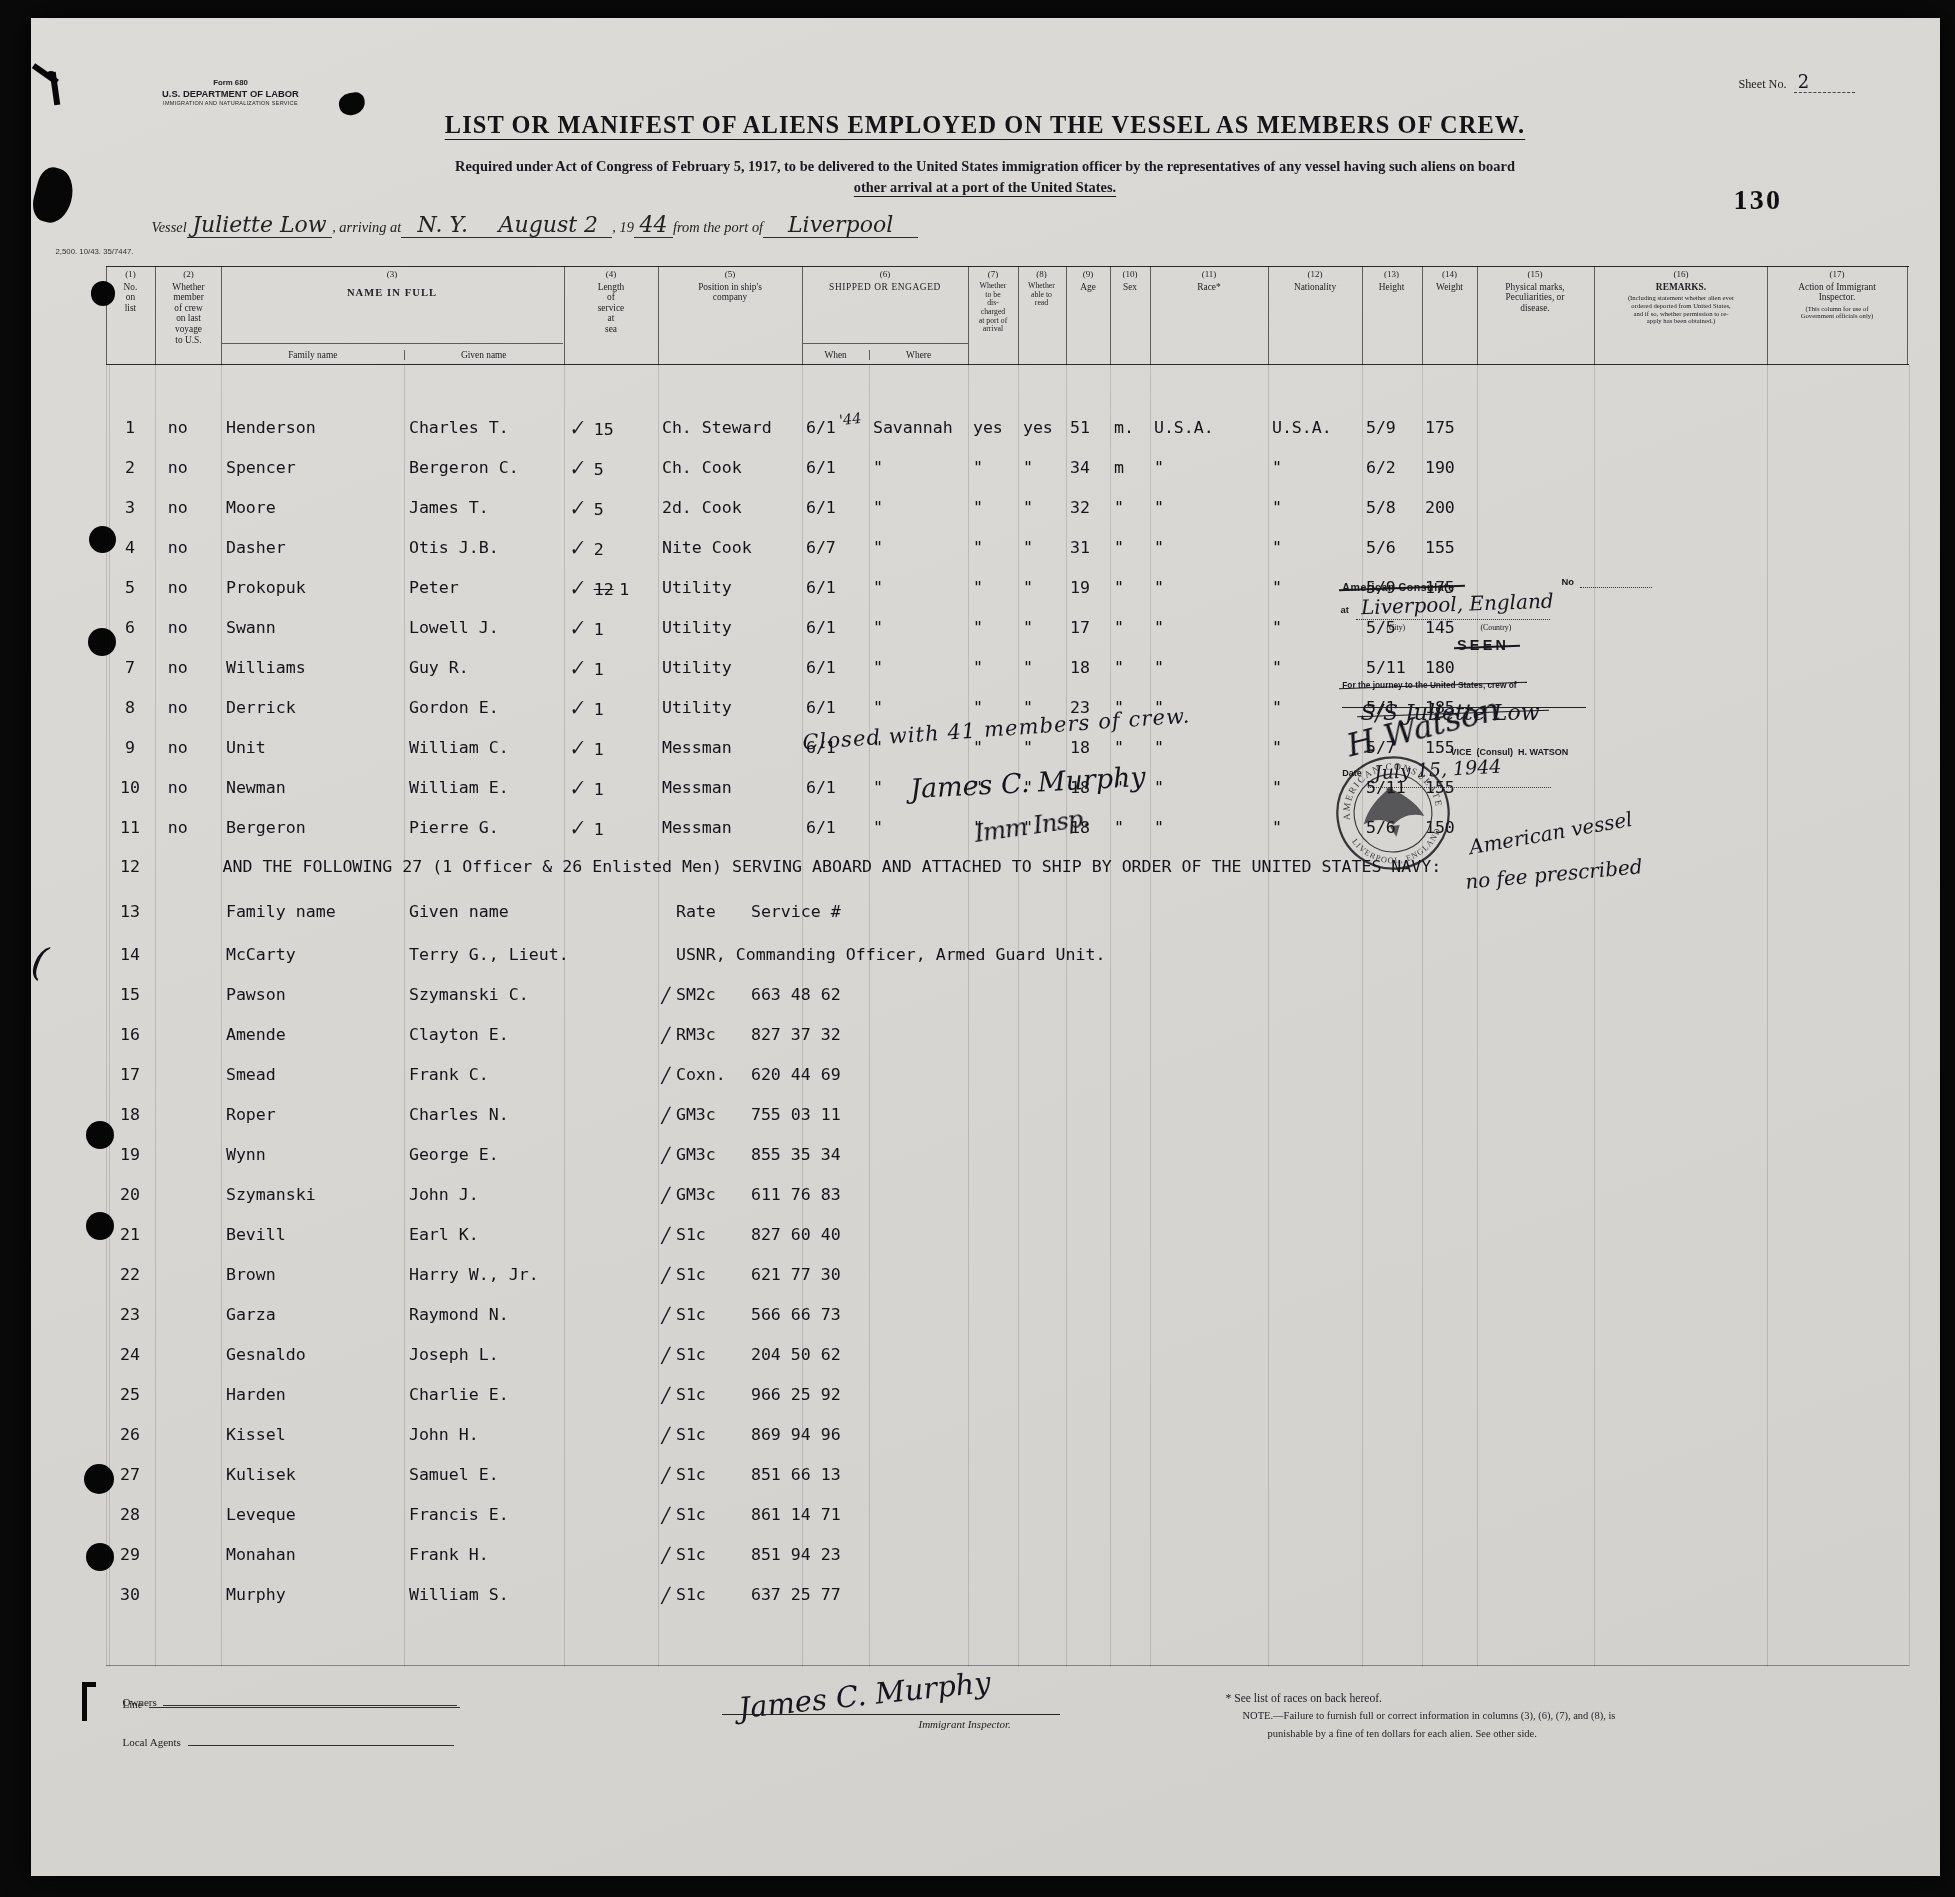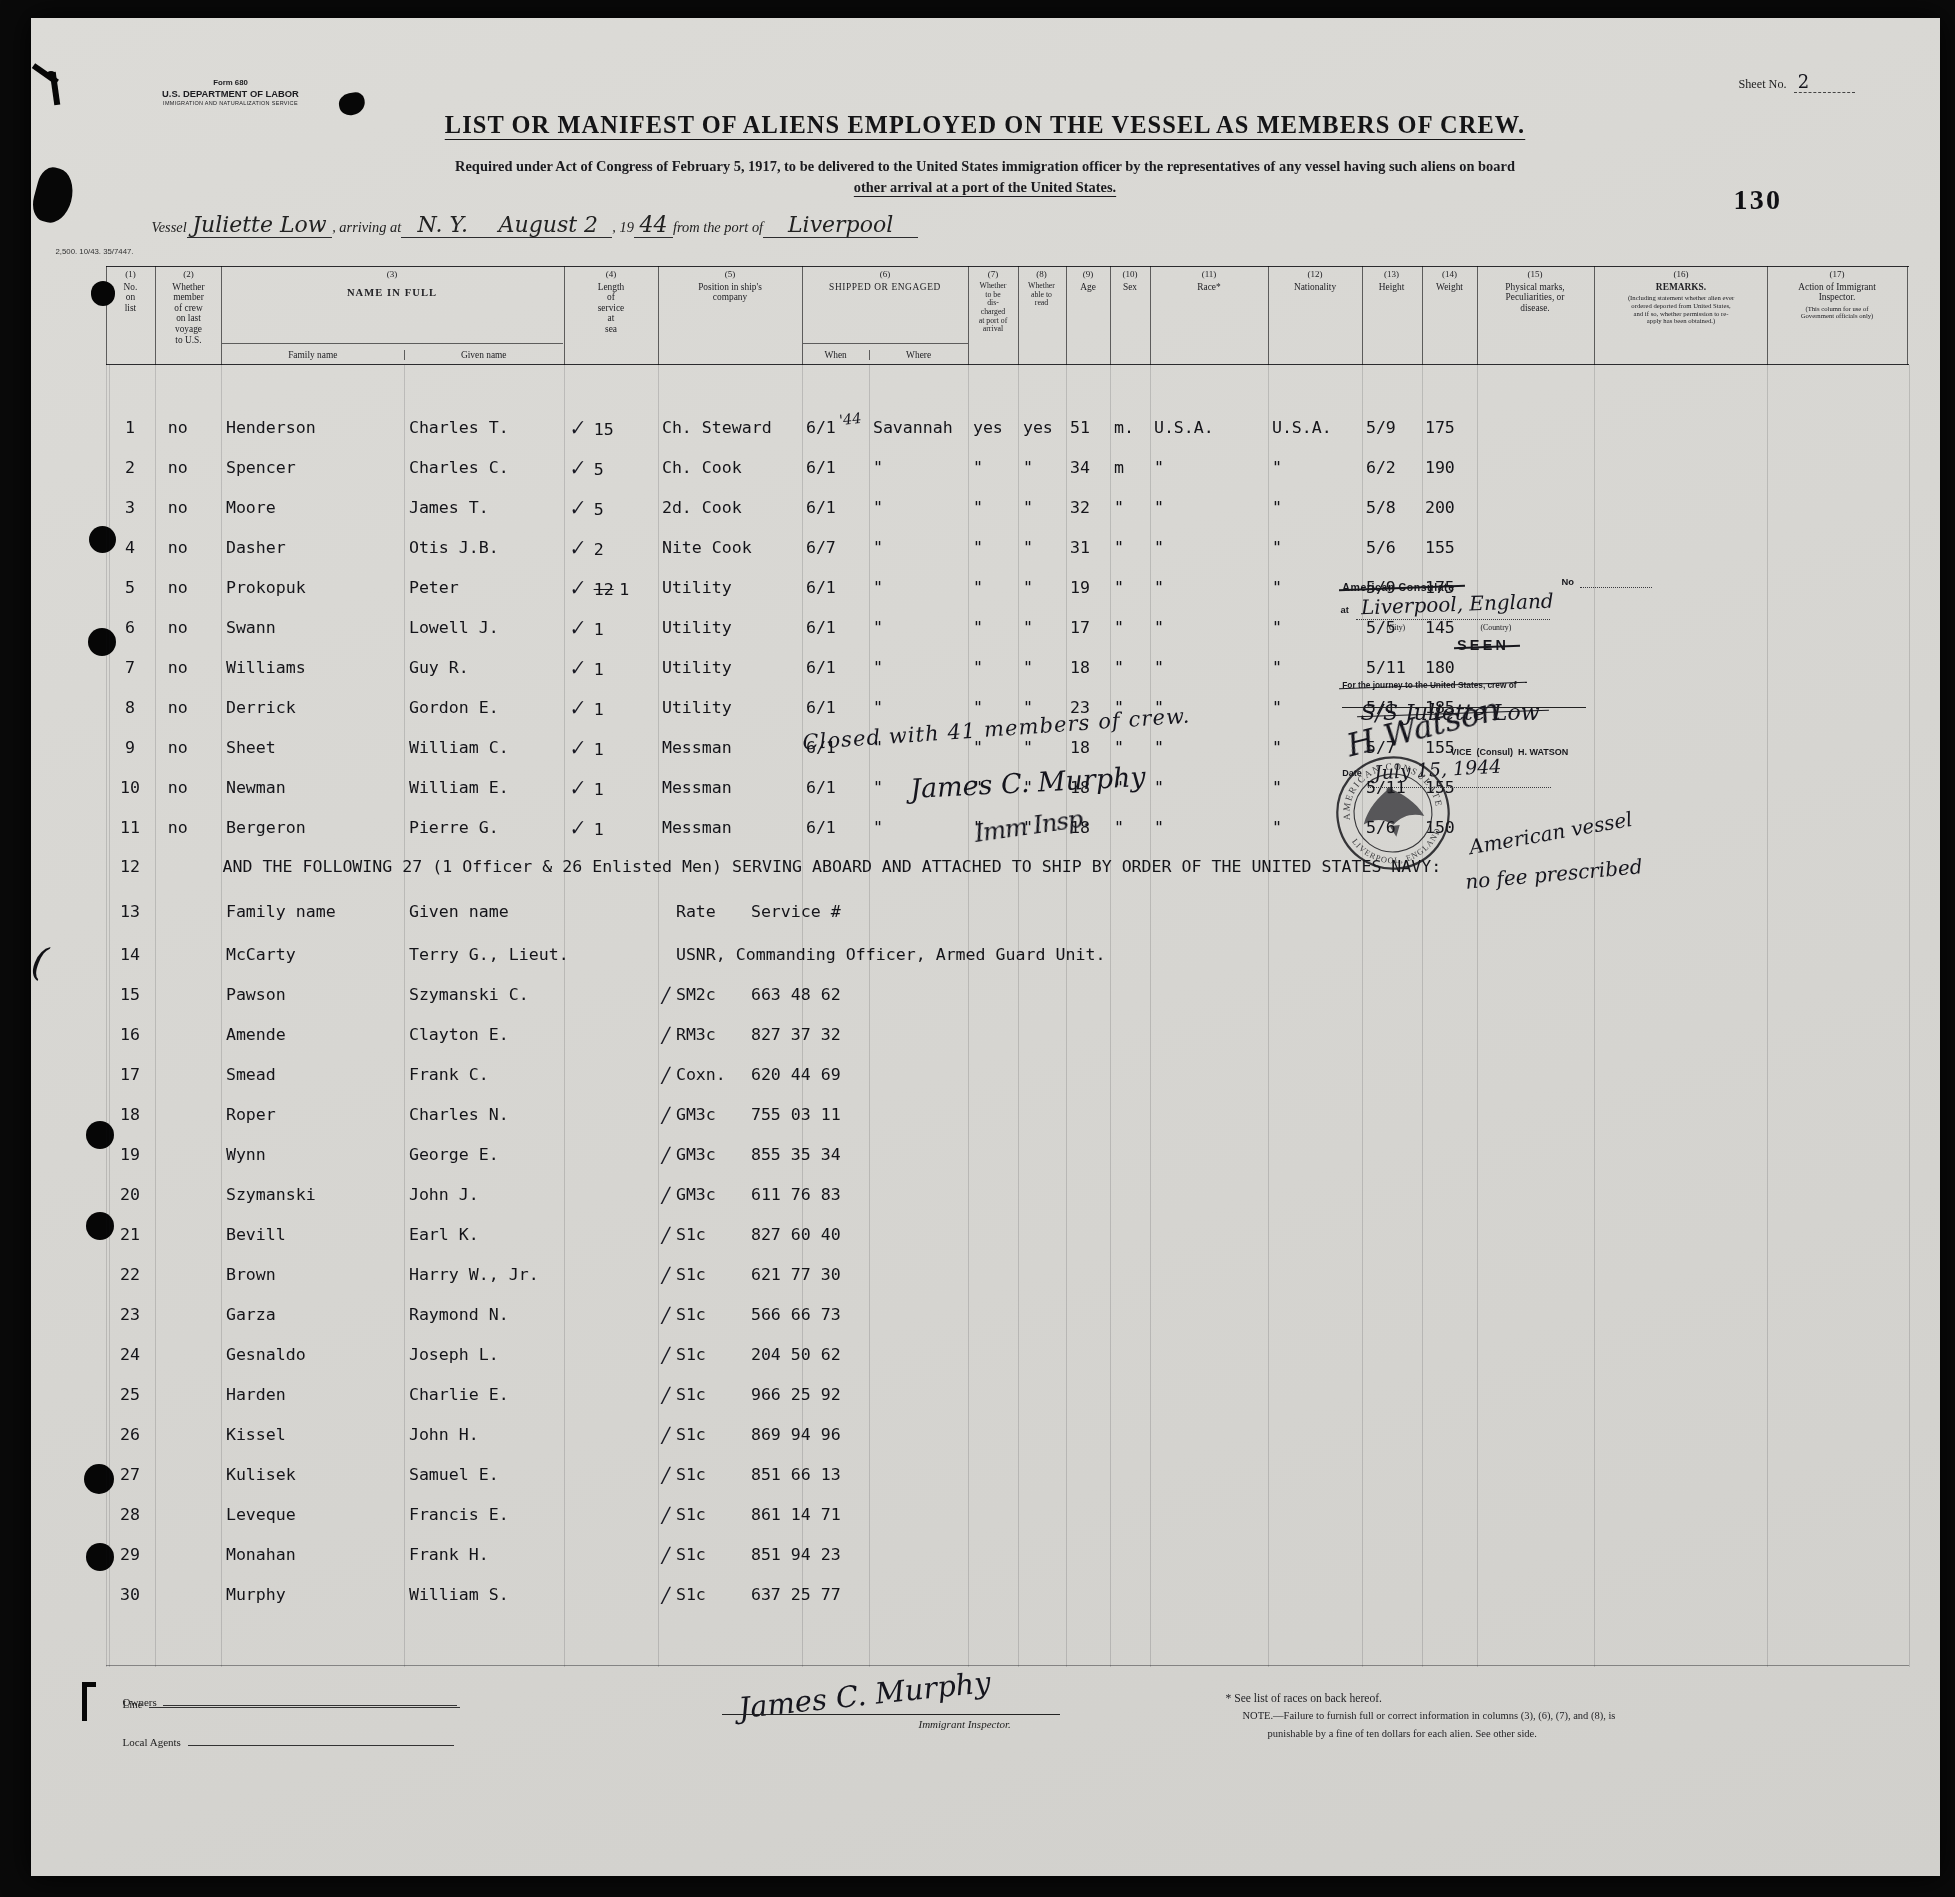--- a/index.html
+++ b/index.html
@@ -263,21 +263,21 @@
         <div class="cell">U.S.A.</div>
         <div class="cell">U.S.A.</div>
         <div class="cell">5/9</div>
         <div class="cell">175</div>
       </div>
 
       <div class="row">
         <div class="cell c-center">2</div>
         <div class="cell c-member">no</div>
         <div class="cell">Spencer</div>
-        <div class="cell">Charles C.</div>
+        <div class="cell">Bergeron C.</div>
         <div class="cell">
           <span class="check">✓</span><span>5</span>
         </div>
         <div class="cell">Ch. Cook</div>
         <div class="cell">
           <span>6/1</span>
         </div>
         <div class="cell">"</div>
         <div class="cell">"</div>
         <div class="cell">"</div>
@@ -423,21 +423,21 @@
         <div class="cell">"</div>
         <div class="cell">"</div>
         <div class="cell">"</div>
         <div class="cell">5/1</div>
         <div class="cell">185</div>
       </div>
 
       <div class="row">
         <div class="cell c-center">9</div>
         <div class="cell c-member">no</div>
-        <div class="cell">Sheet</div>
+        <div class="cell">Unit</div>
         <div class="cell">William C.</div>
         <div class="cell">
           <span class="check">✓</span><span>1</span>
         </div>
         <div class="cell">Messman</div>
         <div class="cell">
           <span>6/1</span>
         </div>
         <div class="cell">"</div>
         <div class="cell">"</div>

